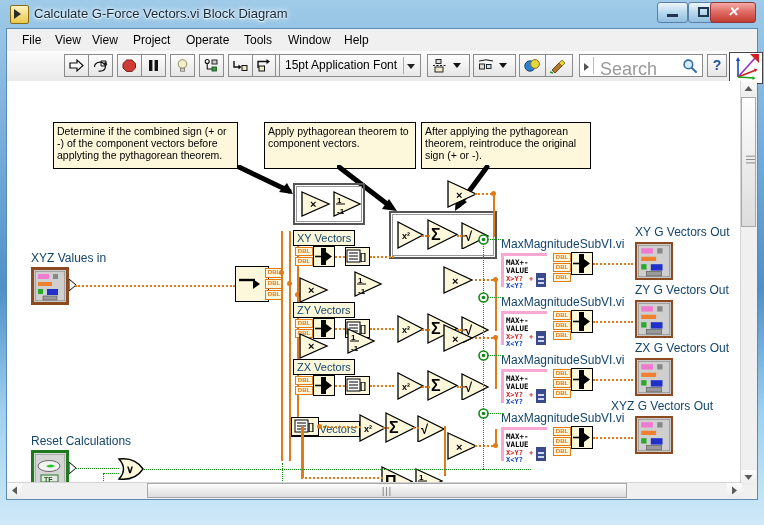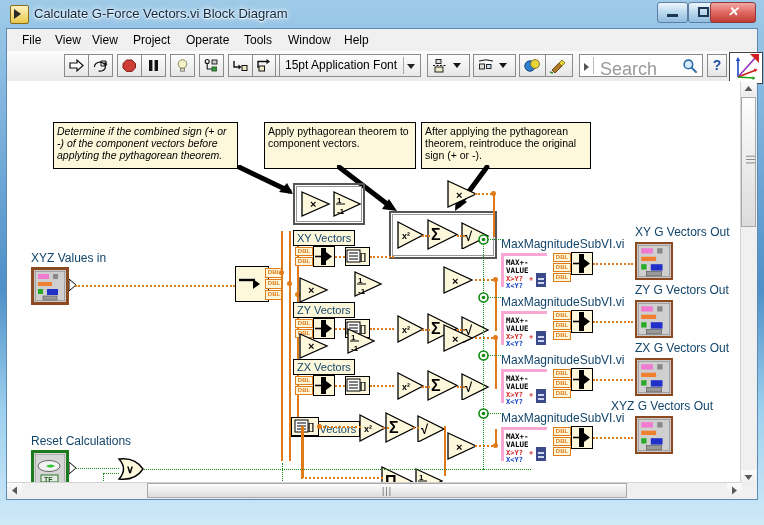--- a/index.html
+++ b/index.html
@@ -297,21 +297,21 @@
             <path d="M27.6 16.4 l-3.6 -1 1.2 3.6 z" fill="#cf2020"></path>
           <path d="M8 24 L24 25" stroke="#18a018" stroke-width="1.6"></path>
             <path d="M25.6 25.1 l-3.2 -1.6 .3 3.4 z" fill="#18a018"></path>
           <path d="M20 1 l9 0 0 9 z" fill="#d02020"></path>
         </svg>
       </div>
     </div>
 
     <div id="canvas">
 
-      <div class="cmt" style="left:46px;top:41px;width:185px;height:47px;font-style:italic;">Determine if the combined sign (+ or -) of the component vectors before applyting the pythagorean theorem.</div>
+      <div class="cmt" style="left:46px;top:41px;width:185px;height:47px;">Determine if the combined sign (+ or -) of the component vectors before applyting the pythagorean theorem.</div>
       <div class="cmt" style="left:257px;top:41px;width:152px;height:47px;">Apply pythagorean theorem to component vectors.</div>
       <div class="cmt" style="left:414px;top:41px;width:170px;height:47px;">After applying the pythagorean theorem,  reintroduce the original sign (+ or -).</div>
 
       <svg class="arrowSvg" style="left:230px;top:84px;" width="70" height="35">
         <path d="M2 2 L52 26" stroke="#000" stroke-width="5" stroke-linecap="round"></path>
         <path d="M56 29 L42 27 L50 18 Z" fill="#000"></path>
       </svg>
       <svg class="arrowSvg" style="left:330px;top:84px;" width="80" height="55">
         <path d="M2 2 L54 42" stroke="#000" stroke-width="5" stroke-linecap="round"></path>
         <path d="M60 46 L45 44 L52 34 Z" fill="#000"></path>

